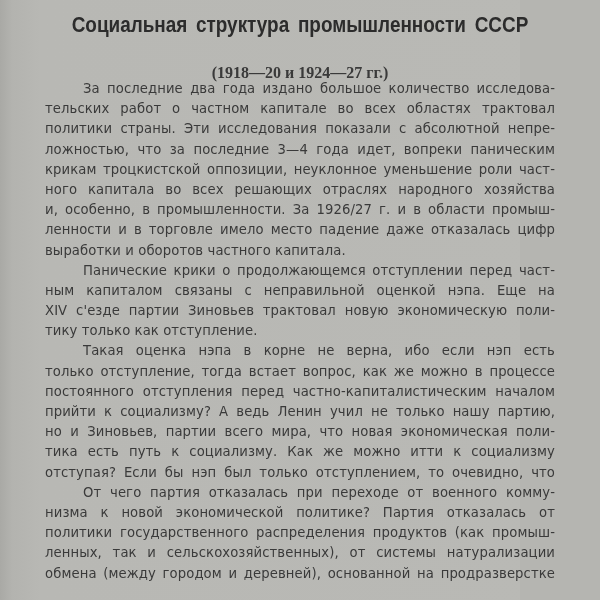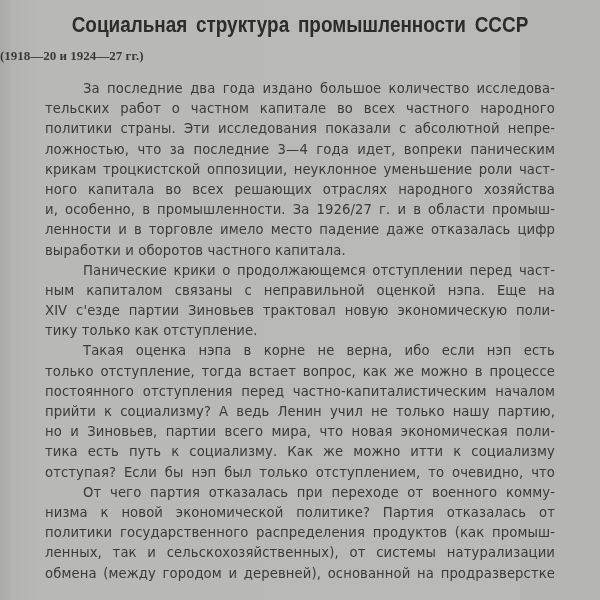--- a/index.html
+++ b/index.html
@@ -29,25 +29,25 @@
     font-size: 22px;
     color: #2c2c2c;
     letter-spacing: 0px;
     transform: scaleX(0.86);
     transform-origin: center;
     word-spacing: 4px;
   }
   .subtitle {
     position: absolute;
     left: 0; width: 600px;
-    top: 48px;
-    text-align: left;
+    top: 64px;
+    text-align: center;
     font-family: "Liberation Serif", serif;
     font-weight: bold;
-    font-size: 13px;
+    font-size: 16px;
     color: #3a3a3a;
   }
   .body-text {
     position: absolute;
     left: 45px;
     width: 510px;
     top: 79px;
     font-family: "DejaVu Sans", sans-serif;
     font-size: 13.2px;
     line-height: 20.2px;
@@ -74,21 +74,21 @@
 <body>
 
 <div class="page">
   <div class="title">Социальная структура промышленности СССР</div>
   <div class="subtitle">(1918—20 и 1924—27 гг.)</div>
 
   <div class="body-text">
 
     <div>
       <span class="line indent">За последние два года издано большое количество исследова-</span>
-      <span class="line">тельских работ о частном капитале во всех частного народного</span>
+      <span class="line">тельских работ о частном капитале во всех областях трактовал</span>
       <span class="line">политики страны. Эти исследования показали с абсолютной непре-</span>
       <span class="line">ложностью, что за последние 3—4 года идет, вопреки паническим</span>
       <span class="line">крикам троцкистской оппозиции, неуклонное уменьшение роли част-</span>
       <span class="line">ного капитала во всех решающих отраслях народного хозяйства</span>
       <span class="line">и, особенно, в промышленности. За 1926/27 г. и в области промыш-</span>
       <span class="line">ленности и в торговле имело место падение даже отказалась цифр</span>
       <span class="line last">выработки и оборотов частного капитала.</span>
     </div>
 
     <div>

